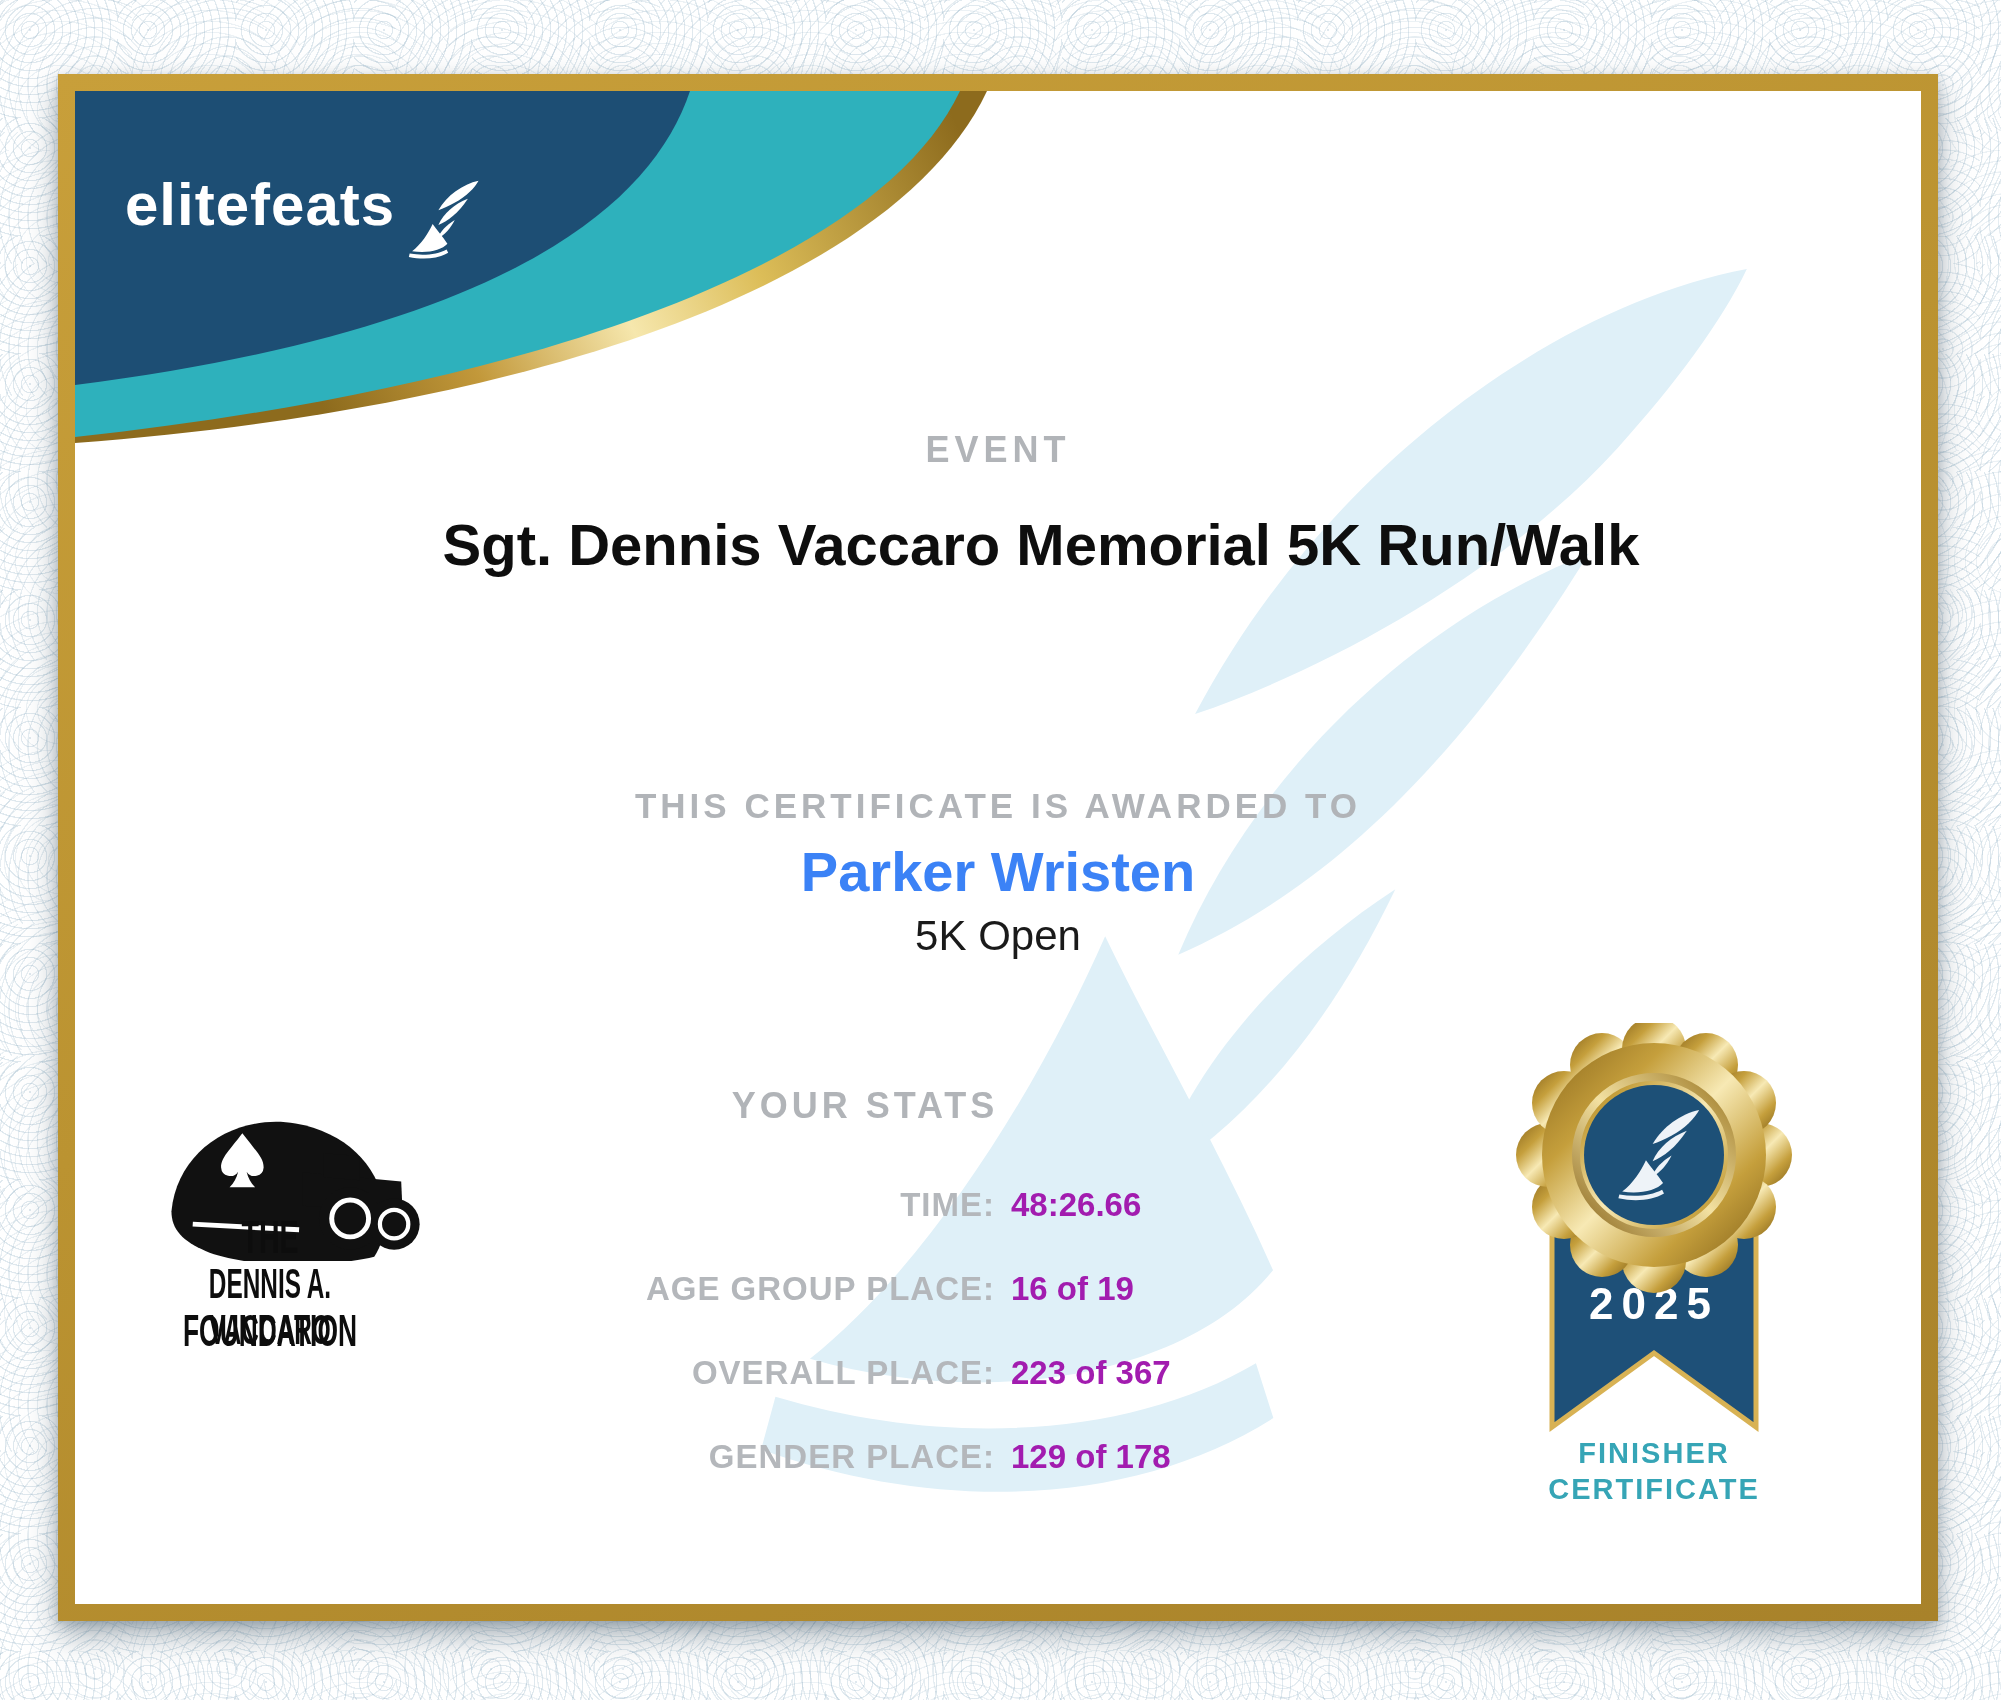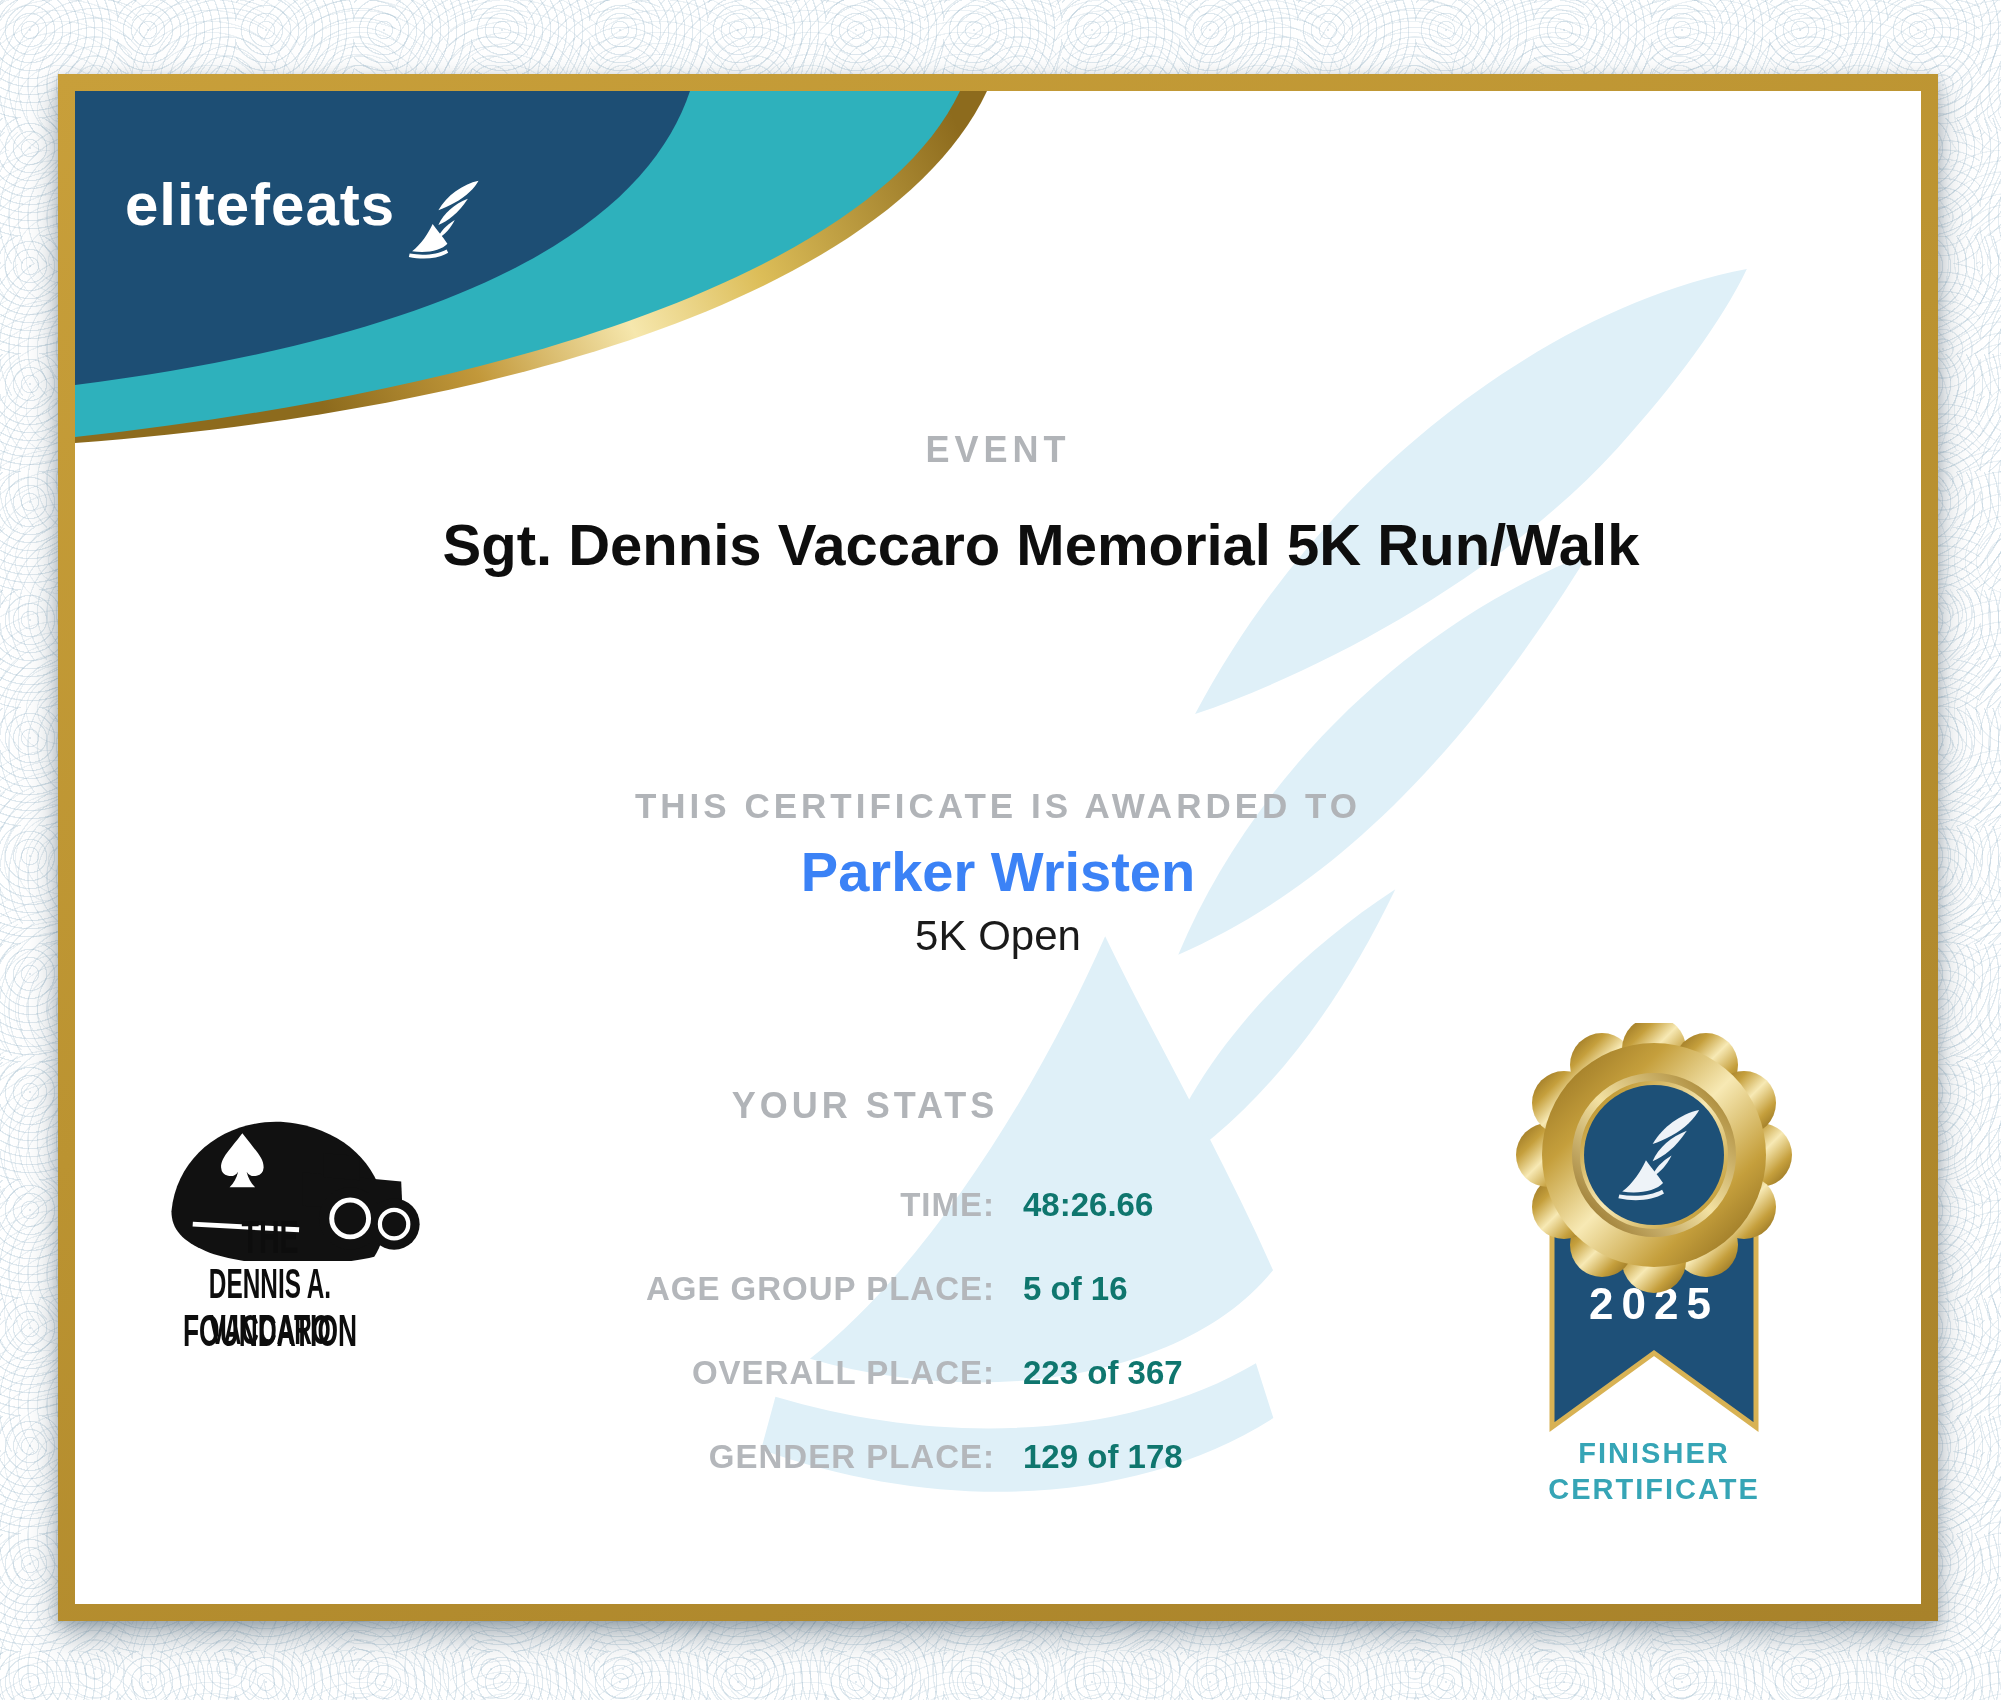--- a/index.html
+++ b/index.html
@@ -28,21 +28,21 @@
   .watermark{left:600px;top:115px;transform:rotate(4deg);opacity:1;}
   .event-label{top:337px;font-size:36px;font-weight:bold;letter-spacing:5px;color:#b1b4b8;line-height:44px;}
   .event-title{top:419px;font-size:58px;font-weight:bold;color:#0e0e0e;letter-spacing:0;line-height:70px;padding-left:43px;}
   .award-label{top:693px;font-size:35px;font-weight:bold;letter-spacing:4px;color:#b1b4b8;line-height:44px;}
   .recipient{top:749px;font-size:56px;font-weight:bold;color:#3b82f6;line-height:64px;}
   .division{top:819px;font-size:42px;font-weight:normal;color:#1a1a1a;line-height:52px;}
   .stats-heading{left:490px;top:993px;width:600px;text-align:center;font-size:36px;font-weight:bold;letter-spacing:4px;color:#b1b4b8;line-height:44px;}
   .stats{left:230px;top:1095px;}
   .stat-row{display:flex;align-items:baseline;height:48px;margin-bottom:36px;}
   .stat-label{width:690px;text-align:right;font-size:33px;font-weight:bold;letter-spacing:1px;color:#b4b7bb;}
-  .stat-value{margin-left:28px;font-size:33px;font-weight:bold;color:#0f766e;}
+  .stat-value{margin-left:16px;font-size:33px;font-weight:bold;color:#a21caf;}
   .foundation-graphic{left:89px;top:1014px;}
   .f-the{left:40px;top:1124px;width:310px;text-align:center;font-size:46px;font-weight:bold;color:#0d0d0d;transform:scaleX(.62);transform-origin:50% 50%;line-height:44px;}
   .f-dennis{left:20px;top:1170px;width:350px;text-align:center;font-size:42px;font-weight:bold;color:#0d0d0d;transform:scaleX(.58);transform-origin:50% 50%;line-height:46px;}
   .f-foundation{left:20px;top:1216px;width:350px;text-align:center;font-size:44px;font-weight:bold;color:#0d0d0d;transform:scaleX(.60);transform-origin:50% 50%;line-height:48px;}
   .badge{left:1429px;top:932px;}
   .badge-caption{left:1429px;top:1344px;width:300px;text-align:center;font-size:29px;font-weight:bold;letter-spacing:2px;color:#36a5b6;line-height:36px;}
 </style>
 </head>
 <body>
 
@@ -95,21 +95,21 @@
       <div class="abs centered division">5K Open</div>
 
       <div class="abs stats-heading">YOUR STATS</div>
       <div class="abs stats">
         <div class="stat-row">
           <span class="stat-label">TIME:</span>
           <span class="stat-value">48:26.66</span>
         </div>
         <div class="stat-row">
           <span class="stat-label">AGE GROUP PLACE:</span>
-          <span class="stat-value">5 of 16</span>
+          <span class="stat-value">16 of 19</span>
         </div>
         <div class="stat-row">
           <span class="stat-label">OVERALL PLACE:</span>
           <span class="stat-value">223 of 367</span>
         </div>
         <div class="stat-row">
           <span class="stat-label">GENDER PLACE:</span>
           <span class="stat-value">129 of 178</span>
         </div>
       </div>

